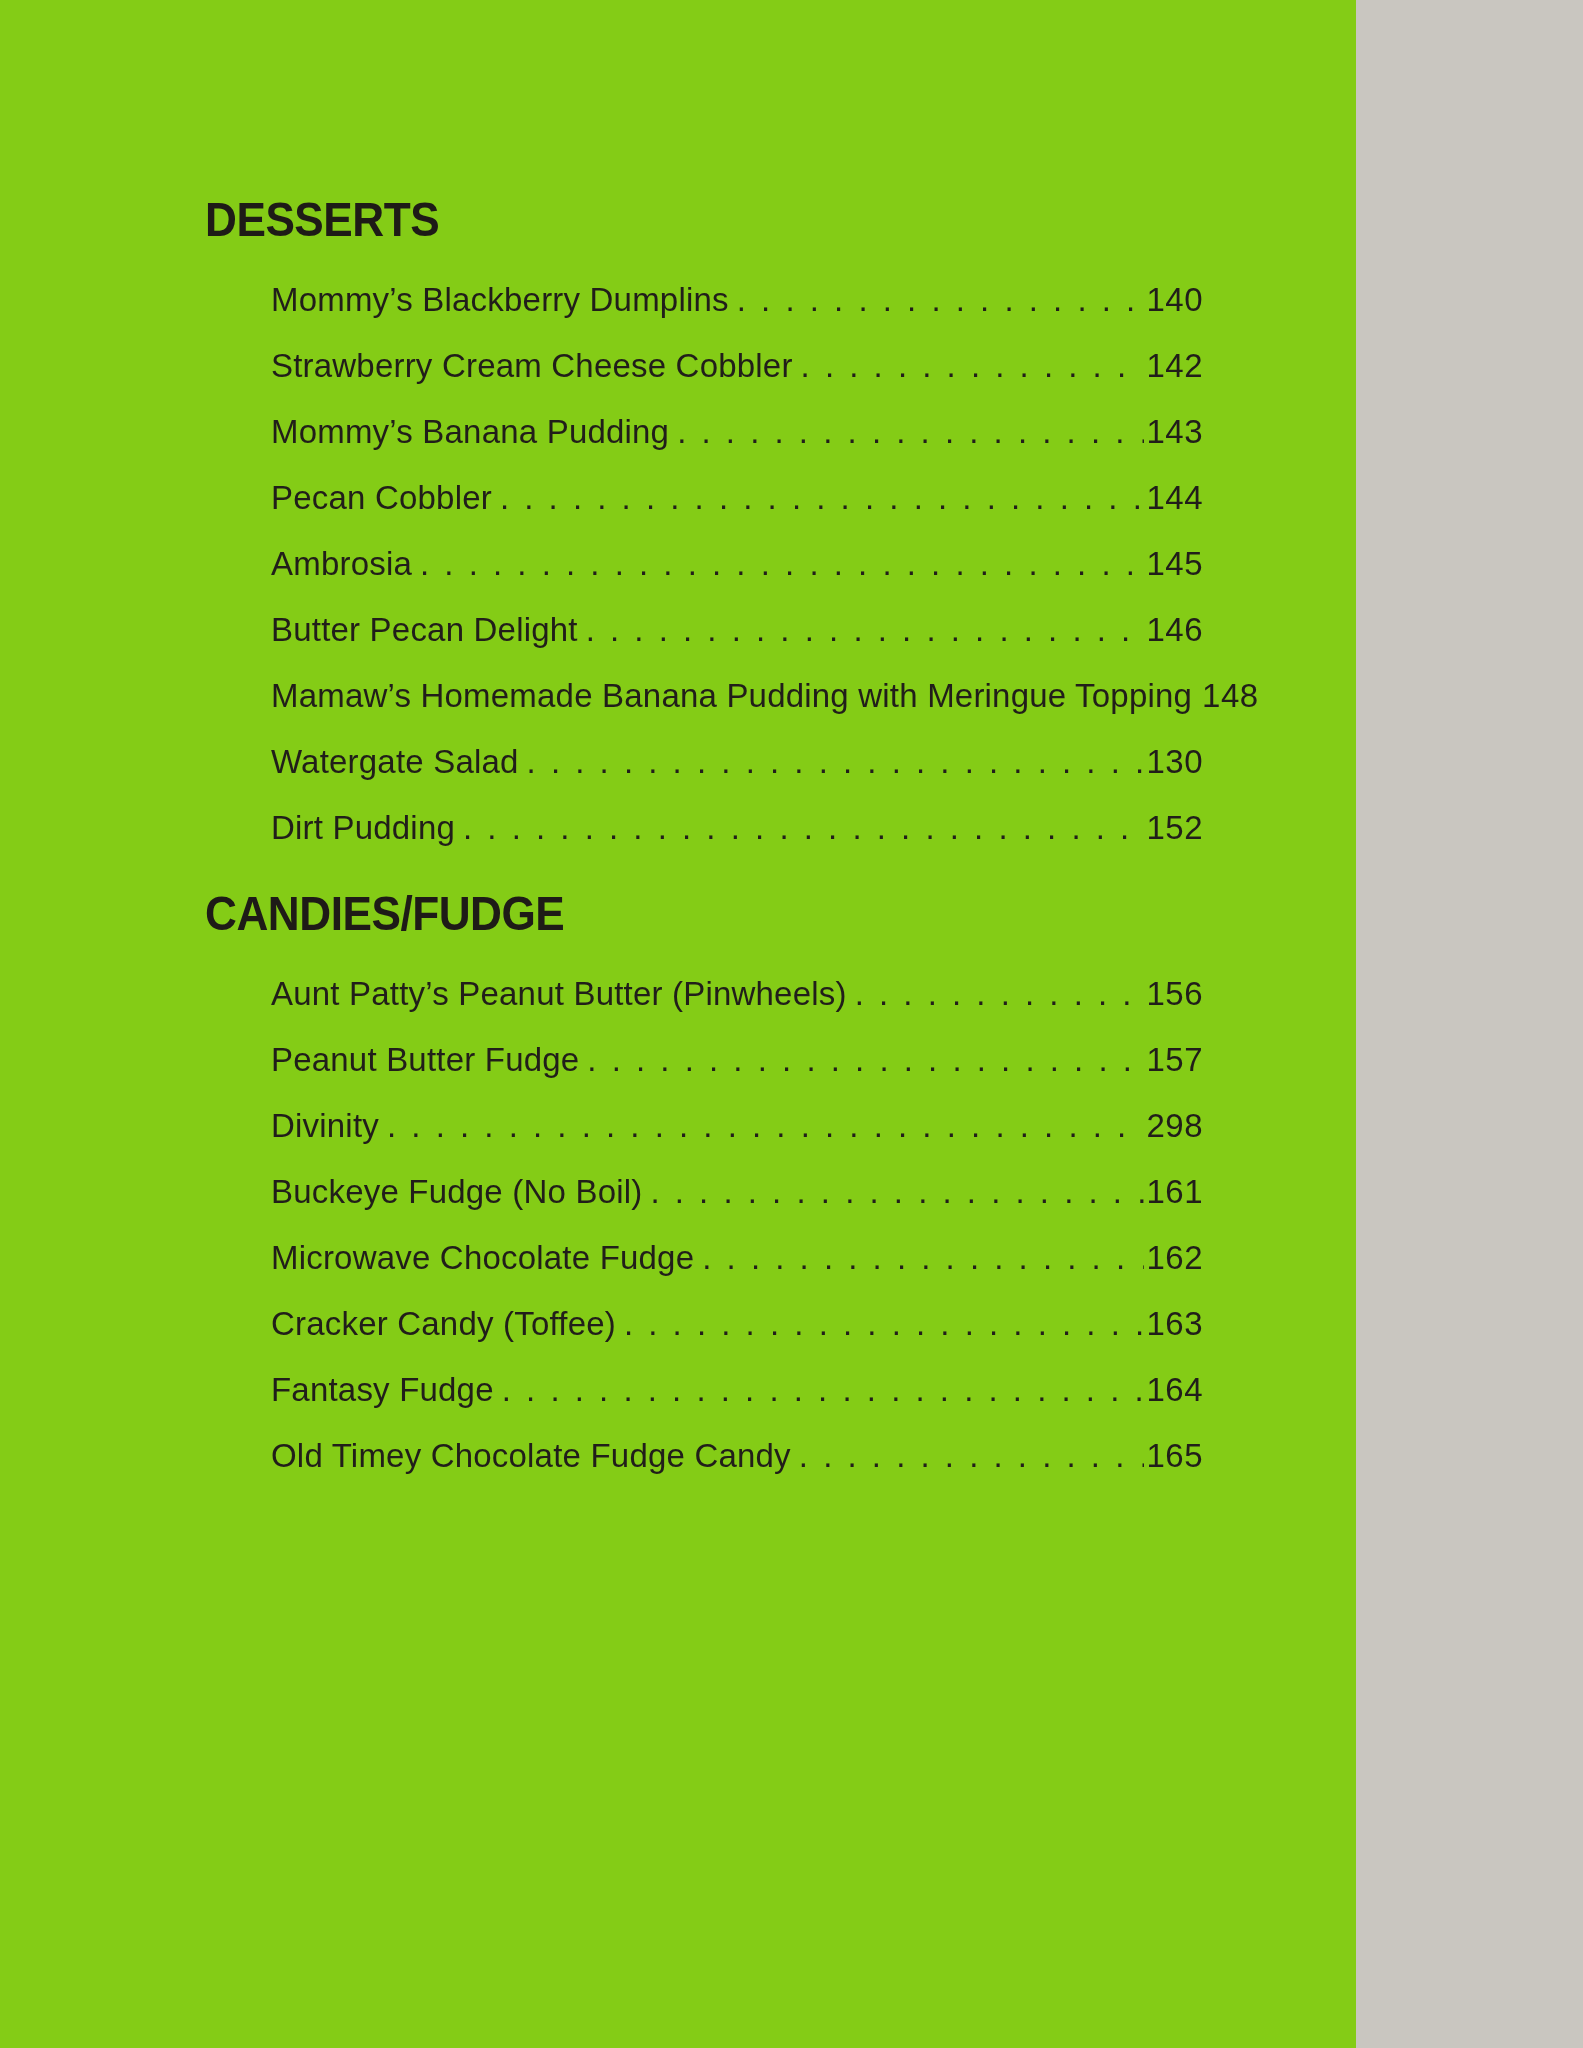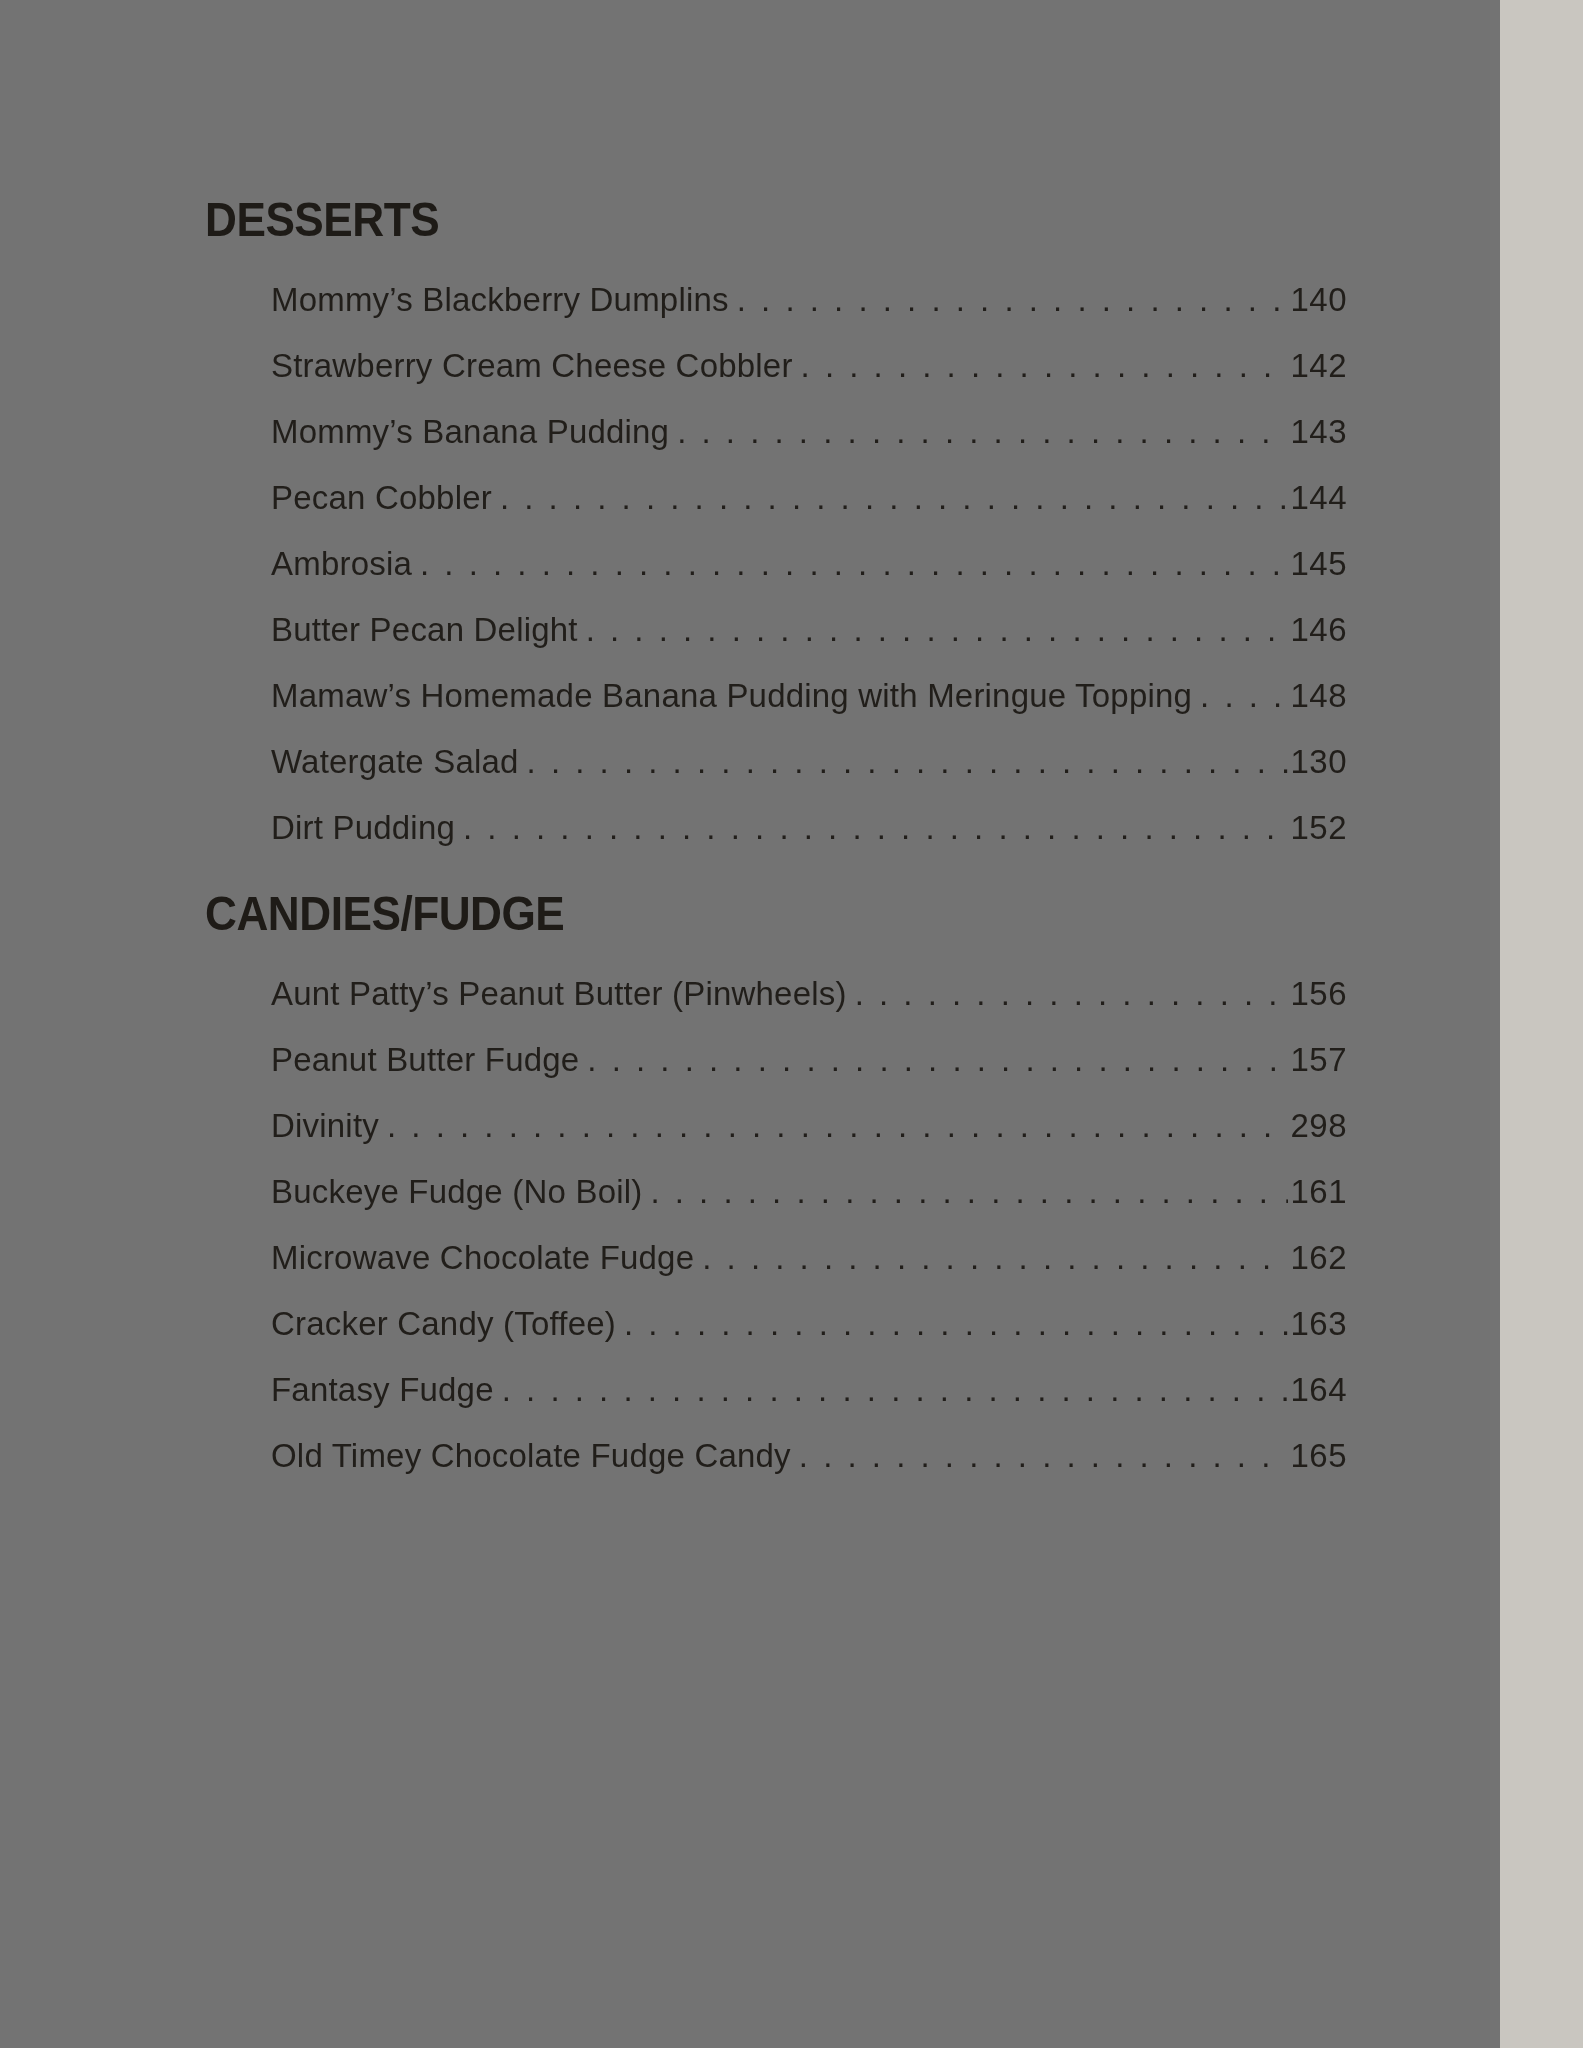--- a/index.html
+++ b/index.html
@@ -2,23 +2,23 @@
 <html><head>
 <meta charset="utf-8">
 <style>
   html, body {
     margin: 0;
     padding: 0;
     background: #c9c6c0;
   }
   .page {
     position: relative;
-    width: 1500px;
+    width: 1356px;
     height: 2048px;
-    background: #737373;
+    background: #84cc16;
     box-sizing: border-box;
     padding: 193px 153px 0 205px;
     font-family: "Liberation Sans", "DejaVu Sans", sans-serif;
     color: #211E1A;
     overflow: hidden;
   }
   .toc-section {
     margin: 0 0 10px 0;
   }
   .section-title {

